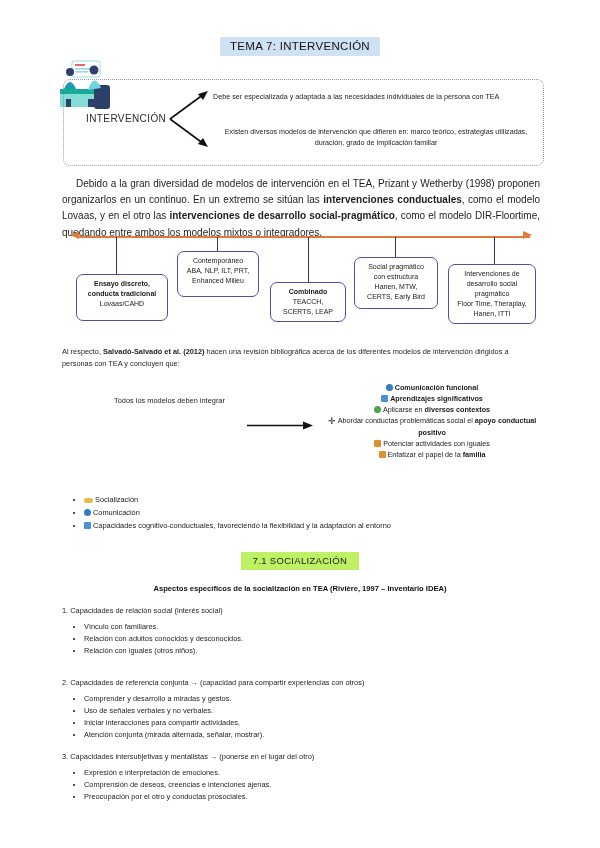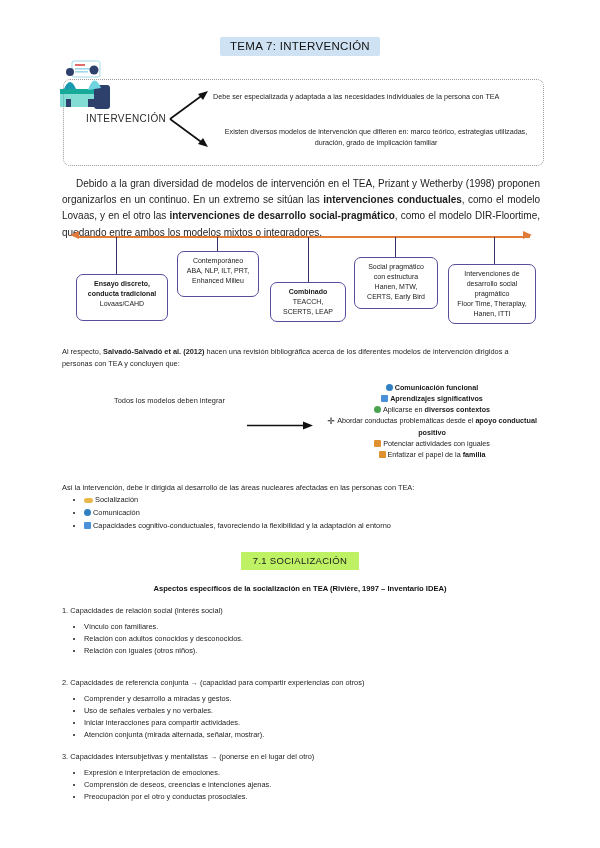--- a/index.html
+++ b/index.html
@@ -379,27 +379,26 @@
     <div class="integrar-arrow">
       <svg width="68" height="9" viewBox="0 0 68 9">
         <line x1="0" y1="4.5" x2="58" y2="4.5" stroke="#111" stroke-width="1.6"></line>
         <polygon points="66,4.5 56,0.5 56,8.5" fill="#111"></polygon>
       </svg>
     </div>
     <div class="integrar-list" id="integrar-list">
         <div class="row"><span class="gl" style="background: rgb(47, 127, 193);"></span><b>Comunicación funcional</b></div>
         <div class="row"><span class="gl sq" style="background: rgb(74, 144, 217);"></span><b>Aprendizajes significativos</b></div>
         <div class="row"><span class="gl" style="background: rgb(73, 163, 81);"></span><span>Aplicarse en </span><b>diversos contextos</b></div>
-        <div class="row wrap"><span class="gl plus">✛</span><span>Abordar conductas problemáticas desde el </span><b>apoyo conductual positivo</b></div>
+        <div class="row wrap"><span class="gl plus">✛</span><span>Abordar conductas problemáticas social el </span><b>apoyo conductual positivo</b></div>
         <div class="row"><span class="gl sq" style="background: rgb(224, 145, 47);"></span><span>Potenciar actividades con iguales</span></div>
         <div class="row"><span class="gl sq" style="background: rgb(224, 145, 47);"></span><span>Enfatizar el papel de la </span><b>familia</b></div>
       </div>
   </div>
 
-  <div class="para-asi">Así la intervención, debe ir dirigida al desarrollo de las áreas nucleares afectadas en las personas con TEA:</div>
   <div class="nuc-list">
     <ul class="plain" id="nuc-list">
         <li><span class="gl" style="background: rgb(232, 184, 75); width: 9px; height: 5px; border-radius: 4px;"></span><span>Socialización</span></li>
         <li><span class="gl" style="background: rgb(47, 127, 193);"></span><span>Comunicación</span></li>
         <li><span class="gl sq" style="background: rgb(74, 144, 217);"></span><span>Capacidades cognitivo-conductuales, favoreciendo la flexibilidad y la adaptación al entorno</span></li>
       </ul>
   </div>
 
   <div class="sec-wrap">
     <span class="sec-title">7.1 SOCIALIZACIÓN</span>

